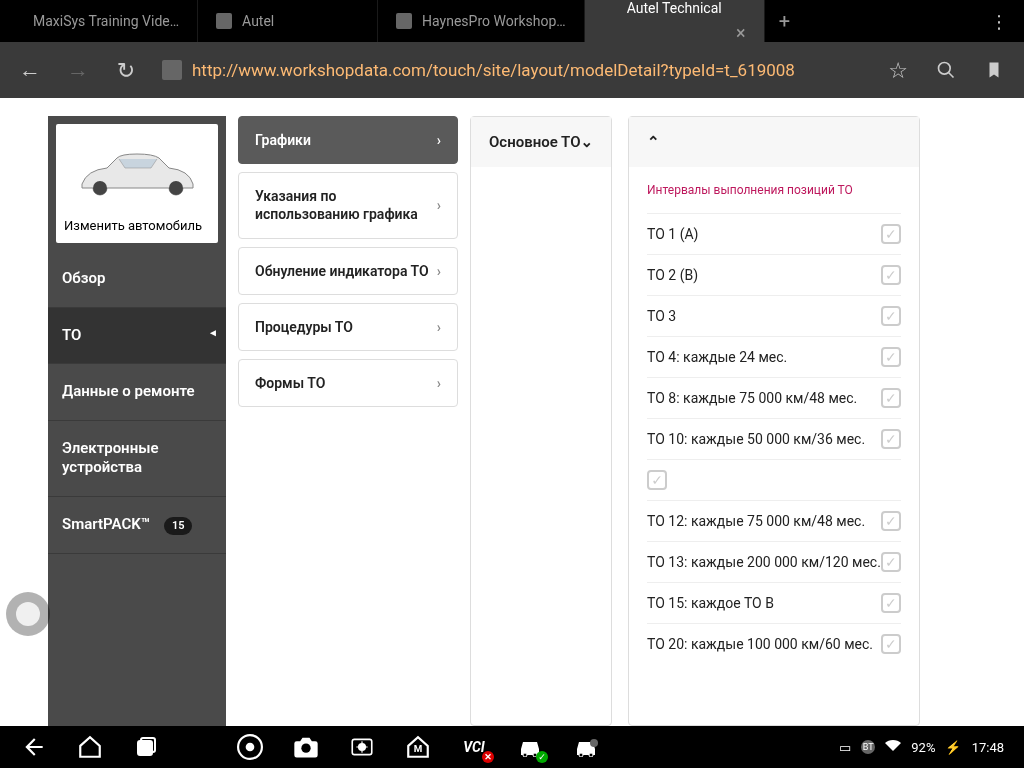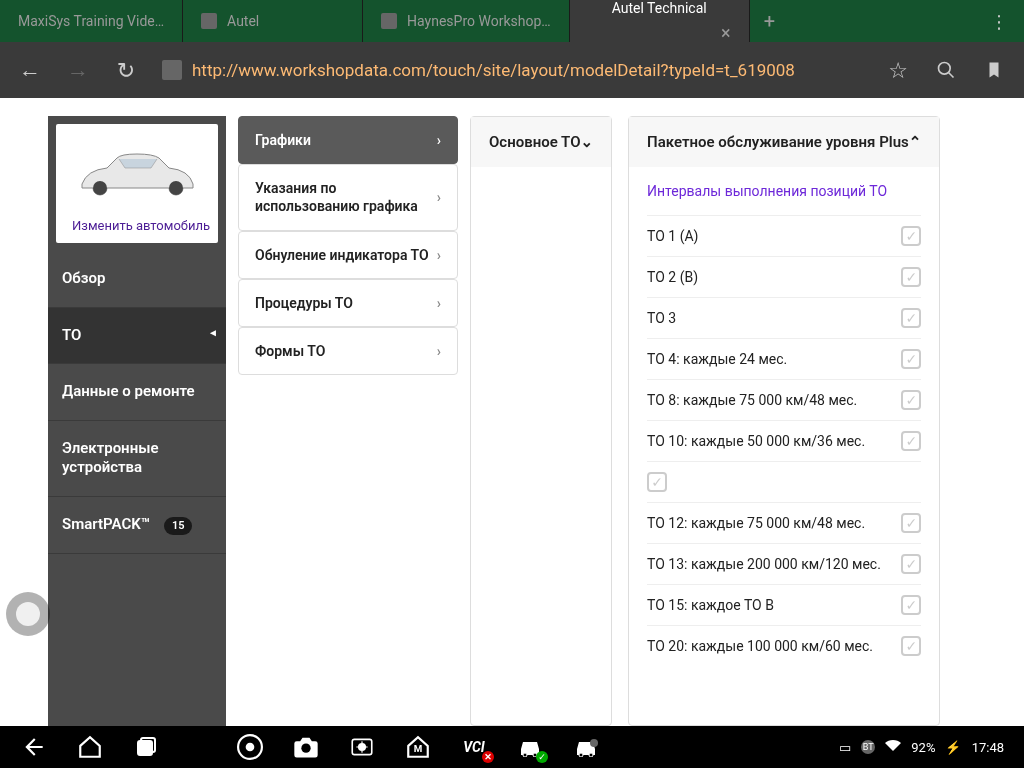--- a/index.html
+++ b/index.html
@@ -21,22 +21,23 @@
     
     .browser-chrome {
       background: #2a2a2a;
       display: flex;
       flex-direction: column;
     }
     
     .tab-bar {
       display: flex;
       height: 42px;
-      background: #14532d;
-      align-items: center;
+      background: #000000;
+      align-items: center;
+      padding-left: 15px;
     }
     
     .tab {
       display: flex;
       align-items: center;
       padding: 0 18px;
       height: 42px;
       color: #999;
       font-size: 14px;
       gap: 10px;
@@ -168,23 +169,23 @@
     
     .car-image {
       width: 100%;
       height: 80px;
       display: flex;
       align-items: center;
       justify-content: center;
     }
     
     .change-car {
-      color: #4c1d95;
+      color: #000000;
       font-size: 13px;
-      text-align: right;
+      text-align: left;
       padding: 6px 0 2px 0;
       cursor: pointer;
     }
     
     .nav-item {
       padding: 18px 14px;
       color: #fff;
       font-size: 15px;
       font-weight: 600;
       border-bottom: 1px solid #3a3a3a;
@@ -213,21 +214,21 @@
       padding: 2px 8px;
       font-size: 11px;
       margin-left: 10px;
     }
     
     
     .middle-menu {
       width: 220px;
       display: flex;
       flex-direction: column;
-      gap: 0;
+      gap: 8px;
     }
     
     .menu-item {
       background: #fff;
       border: 1px solid #ddd;
       border-radius: 4px;
       padding: 14px 16px;
       font-size: 14px;
       font-weight: 600;
       color: #222;
@@ -278,22 +279,22 @@
       align-items: center;
       cursor: pointer;
       background: #f7f7f7;
     }
     
     .accordion-content {
       padding: 0 18px;
     }
     
     .content-subheader {
-      font-size: 14px;
-      color: #6d28d9;
+      font-size: 12px;
+      color: #be185d;
       padding: 16px 0;
     }
     
     .check-row {
       display: flex;
       justify-content: space-between;
       align-items: center;
       padding: 10px 0;
       font-size: 14px;
       color: #222;
@@ -458,21 +459,20 @@
     <div class="main-panel">
       <div class="accordion">
         <div class="accordion-header">
           <span>Основное ТО</span>
           <span>⌄</span>
         </div>
       </div>
 
       <div class="accordion">
         <div class="accordion-header">
-          <span>Пакетное обслуживание уровня Plus</span>
           <span>⌃</span>
         </div>
         <div class="accordion-content">
           <div class="content-subheader">Интервалы выполнения позиций ТО</div>
           <div class="check-row">
             <span>TO 1 (A)</span>
             <div class="checkbox">✓</div>
           </div>
           <div class="check-row">
             <span>TO 2 (B)</span>

